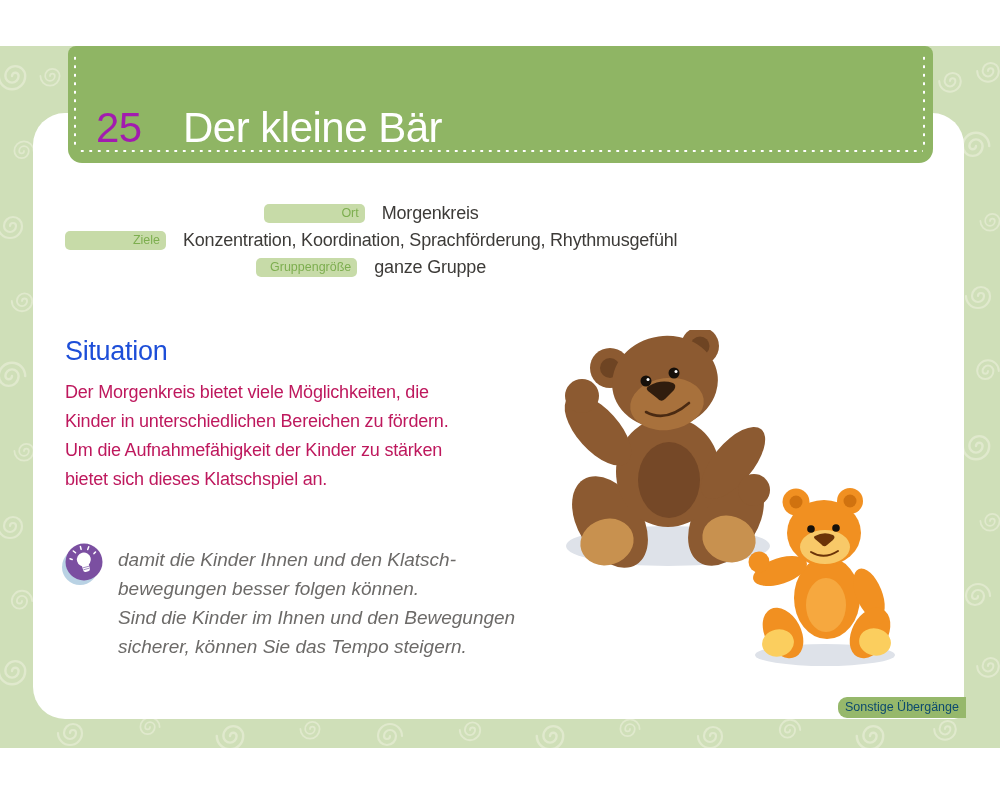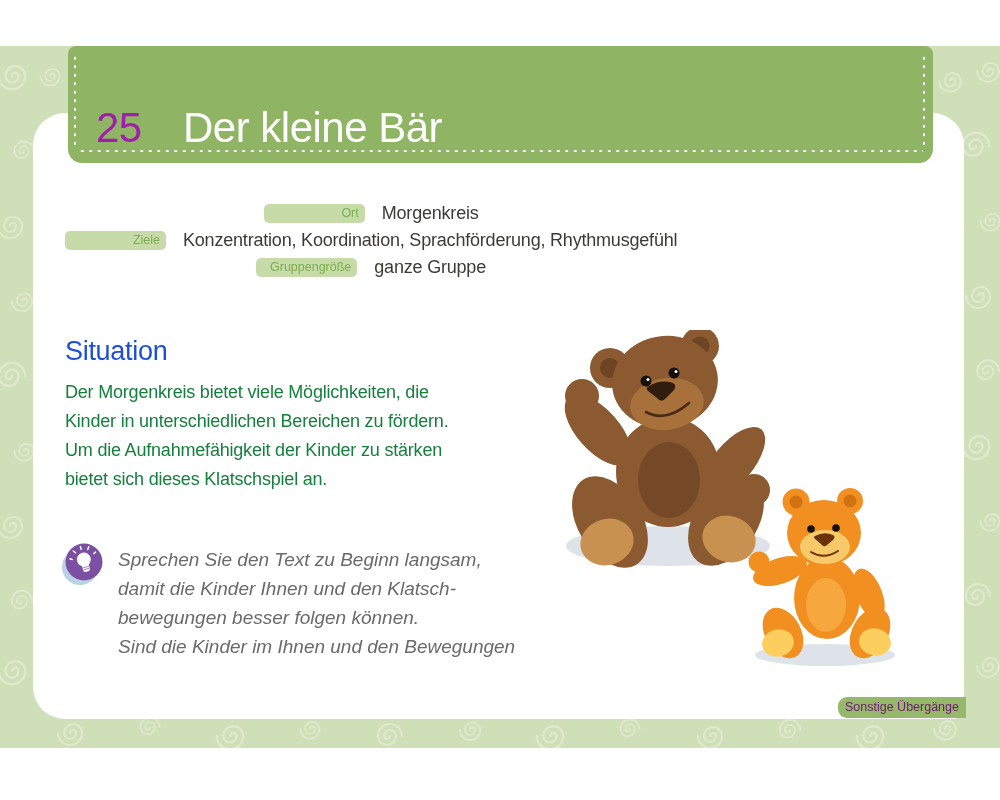--- a/index.html
+++ b/index.html
@@ -28,28 +28,28 @@
          letter-spacing:-0.5px;}
   
   .info{position:absolute;left:65px;top:200px;}
   .info-row{display:flex;align-items:center;height:27px;justify-content:center;}
   .pill{width:95px;height:19px;line-height:19px;background:#c7dba8;color:#7dae4f;
         border-radius:5px;text-align:right;padding-right:6px;font-size:12.5px;}
   .ival{margin-left:17px;font-size:18px;color:#3d3b38;letter-spacing:-0.2px;white-space:nowrap;}
   
   .sit-h{position:absolute;left:65px;top:336px;font-size:27px;color:#1d4ed8;letter-spacing:-0.3px;}
   .sit-body{position:absolute;left:65px;top:382px;}
-  .sit-body div{height:29px;font-size:18px;color:#15803d;letter-spacing:-0.2px;white-space:nowrap;}
+  .sit-body div{height:29px;font-size:18px;color:#be185d;letter-spacing:-0.2px;white-space:nowrap;}
   
   .tip-text{position:absolute;left:118px;top:549px;}
   .tip-text div{height:29px;font-size:19px;font-style:italic;color:#6c6a68;white-space:nowrap;}
   .tip-icon{position:absolute;left:61px;top:541px;}
   
   .badge{position:absolute;left:838px;top:697px;width:128px;height:21px;line-height:21px;
-         background:#96b86b;color:#701a75;font-size:12.5px;text-align:center;
+         background:#96b86b;color:#0c4a6e;font-size:12.5px;text-align:center;
          border-radius:9px 0 0 9px;}
   .bears{position:absolute;left:540px;top:330px;}
 </style>
 </head>
 <body>
 
 <div class="screen">
 
   <div class="frame">
     <svg width="1000" height="702" viewBox="0 0 1000 702">
@@ -137,24 +137,24 @@
         <line x1="36.2" y1="14.2" x2="34.3" y2="15.4"></line>
         <line x1="9.8" y1="14.2" x2="11.7" y2="15.4"></line>
       </g>
       <circle cx="23" cy="18.5" r="7" fill="#ffffff"></circle>
       <path d="M19.5,24 h7 v4.5 q0,2.5 -2.2,2.5 h-2.6 q-2.2,0 -2.2,-2.5 z" fill="#ffffff"></path>
       <line x1="19.7" y1="26.3" x2="26.3" y2="26.3" stroke="#a18cc0" stroke-width="0.9"></line>
       <line x1="19.9" y1="28.3" x2="26.1" y2="28.3" stroke="#a18cc0" stroke-width="0.9"></line>
     </g>
   </svg>
   <div class="tip-text">
-    <div>Sprechen Sie den Text zu Beginn langsam,</div>
     <div>damit die Kinder Ihnen und den Klatsch-</div>
     <div>bewegungen besser folgen können.</div>
     <div>Sind die Kinder im Ihnen und den Bewegungen</div>
+    <div>sicherer, können Sie das Tempo steigern.</div>
   </div>
 
   <svg class="bears" width="430" height="350" viewBox="0 0 430 350">
 
     <g>
       <ellipse cx="128" cy="216" rx="102" ry="20" fill="#dee2e9"></ellipse>
       <ellipse cx="70" cy="192" rx="32" ry="50" fill="#8c5a31" transform="rotate(-32 70 192)"></ellipse>
       <ellipse cx="186" cy="190" rx="32" ry="50" fill="#8c5a31" transform="rotate(32 186 190)"></ellipse>
       <ellipse cx="67" cy="212" rx="27" ry="23" fill="#c8914f" transform="rotate(-18 67 212)"></ellipse>
       <ellipse cx="189" cy="209" rx="27" ry="23" fill="#c8914f" transform="rotate(18 189 209)"></ellipse>

